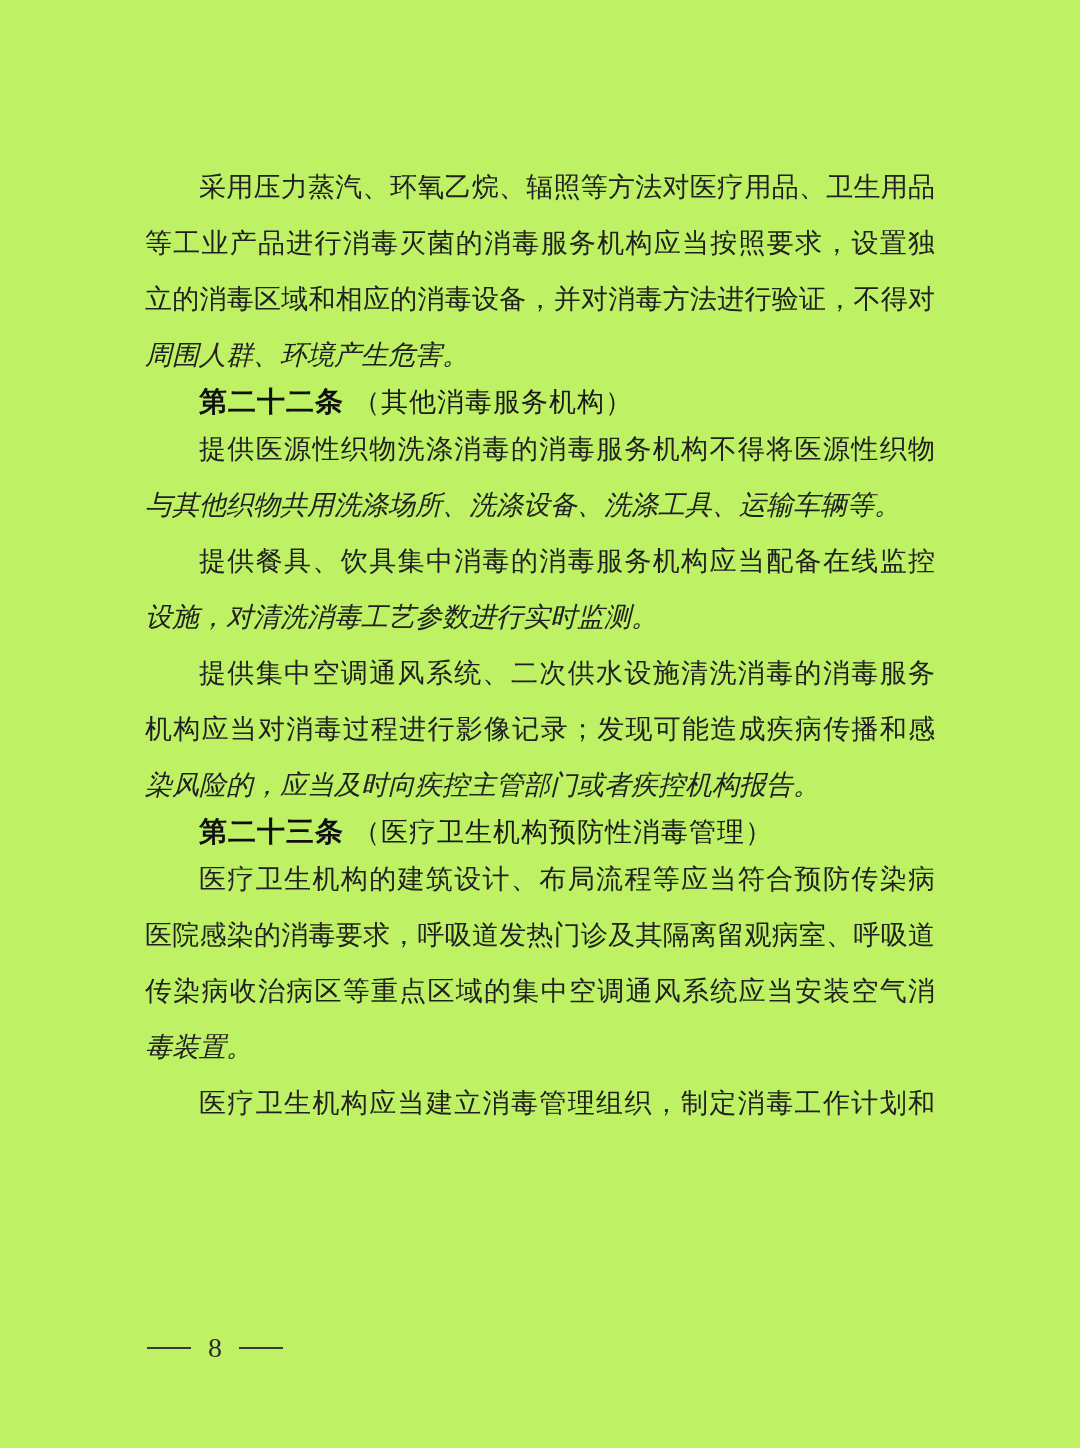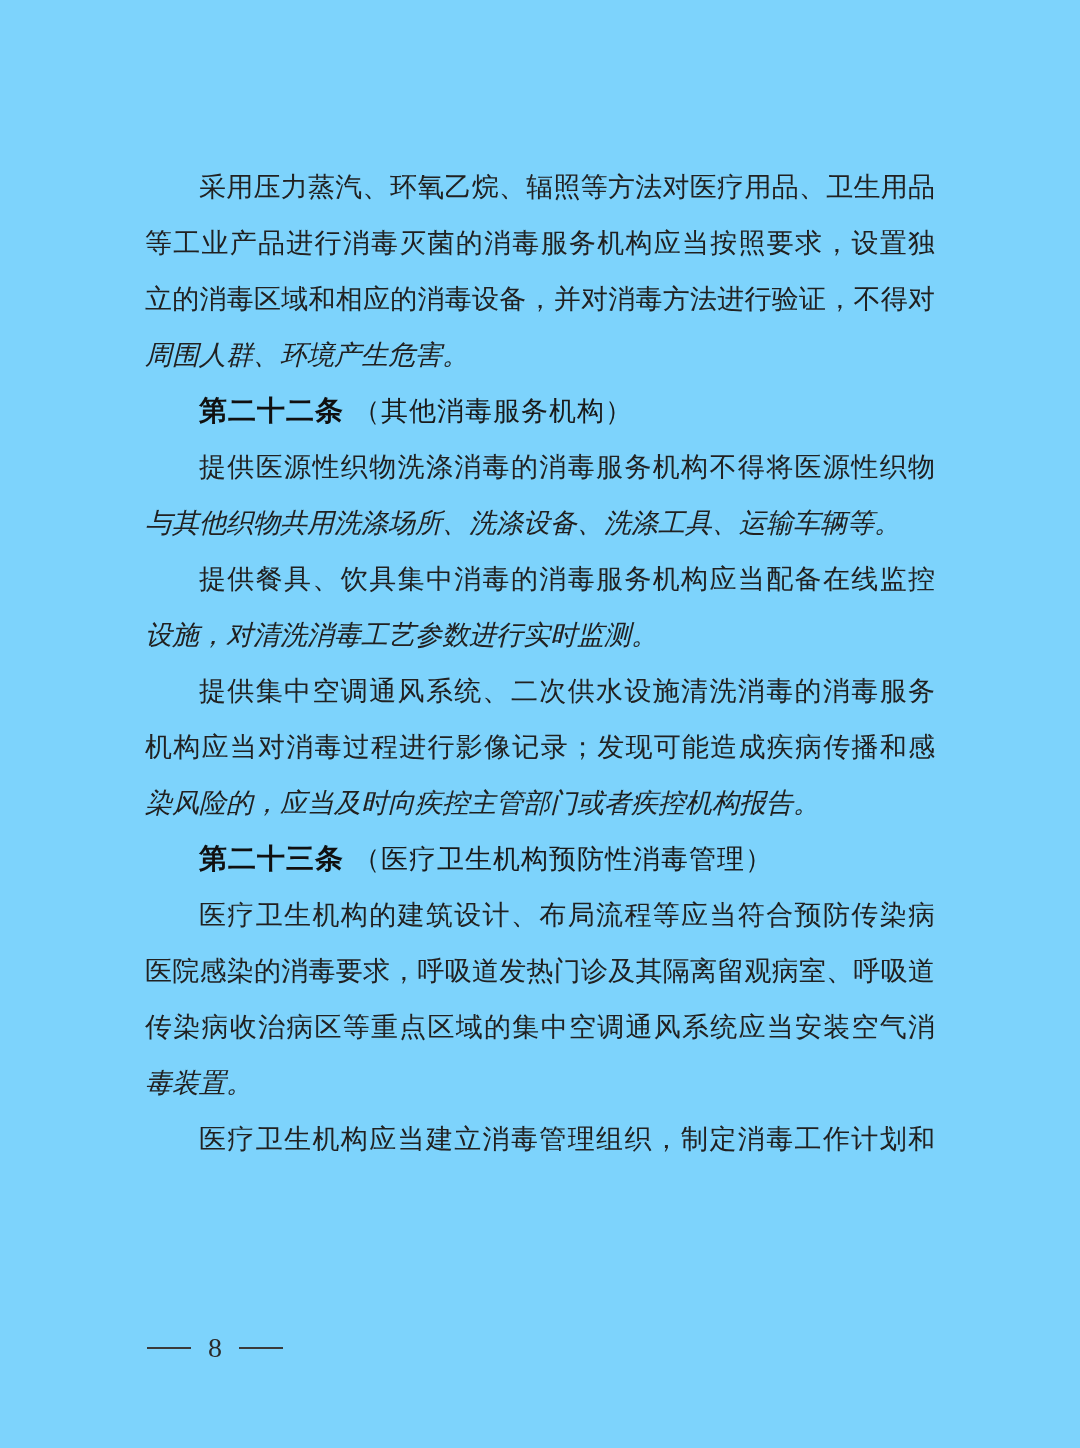--- a/index.html
+++ b/index.html
@@ -4,21 +4,21 @@
 <style>
   html, body {
     margin: 0;
     padding: 0;
     background: #ffffff;
   }
   .page {
     position: relative;
     width: 1080px;
     height: 1448px;
-    background: #7dd3fc;
+    background: #bef264;
     overflow: hidden;
     font-family: "Liberation Serif", "DejaVu Serif", serif;
     color: #1e1e1e;
   }
   .content {
     position: absolute;
     left: 145px;
     top: 159px;
     width: 790px;
   }
@@ -30,21 +30,21 @@
     text-align-last: justify;
     text-justify: inter-character;
     white-space: normal;
     color: #212121;
   }
   .bline.first { text-indent: 2em; }
   .bline.lastline { text-align-last: left; font-style: italic; }
   
   .article-line {
     font-size: 27px;
-    line-height: 56px;
+    line-height: 37px;
     text-indent: 0;
     padding-left: 2em;
     color: #1a1a1a;
   }
   .article-num {
     font-family: "Liberation Sans", "DejaVu Sans", sans-serif;
     font-weight: 700;
     font-size: 28px;
     color: #101010;
     letter-spacing: 1px;

